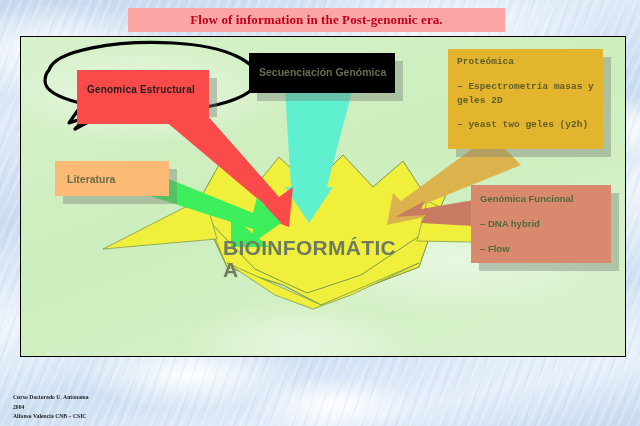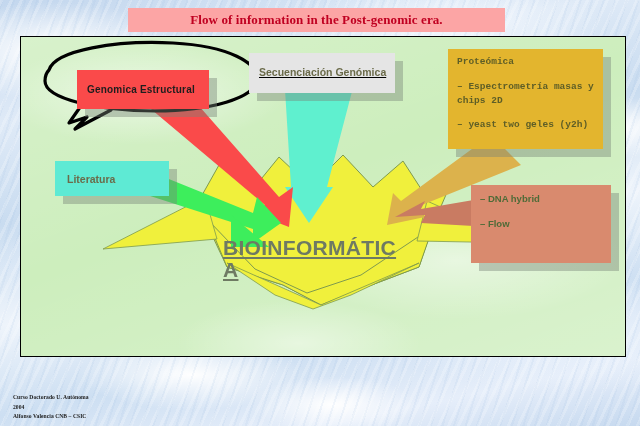--- a/index.html
+++ b/index.html
@@ -43,46 +43,46 @@
       linear-gradient(160deg, rgba(255,255,255,.22) 0%, rgba(205,238,189,0) 45%, rgba(255,255,255,.25) 100%);
     pointer-events:none;}
 
   .svgfull{position:absolute;left:0;top:0;width:604px;height:319px;}
 
   
   .box{position:absolute;box-sizing:border-box;}
   .shadow{position:absolute;background:rgba(120,130,118,.42);}
   .boxtext{font-weight:bold;line-height:1.45;}
 
-  #box-seq{left:228px;top:16px;width:146px;height:40px;background:#e5e5e5;text-decoration:underline;}
+  #box-seq{left:228px;top:16px;width:146px;height:40px;background:#000000;}
   #box-seq .boxtext{color:#6b6b4a;font-size:10.5px;padding:12px 0 0 10px;}
   #sh-seq{left:236px;top:24px;width:146px;height:40px;}
 
-  #box-estr{left:56px;top:33px;width:132px;height:39px;background:#fa4a4a;}
+  #box-estr{left:56px;top:33px;width:132px;height:54px;background:#fa4a4a;}
   #box-estr .boxtext{color:#1e1e1e;font-size:10px;padding:13px 0 0 10px;letter-spacing:.2px;}
   #sh-estr{left:64px;top:41px;width:132px;height:39px;}
 
-  #box-lit{left:34px;top:124px;width:114px;height:35px;background:#5eead4;}
+  #box-lit{left:34px;top:124px;width:114px;height:35px;background:#fdba74;}
   #box-lit .boxtext{color:#6b6b4a;font-size:10.5px;padding:11px 0 0 12px;}
   #sh-lit{left:42px;top:132px;width:114px;height:35px;}
 
   #box-prot{left:427px;top:12px;width:155px;height:100px;background:#e3b52e;}
   #box-prot .boxtext{color:#5e5e27;font-size:9.5px;padding:6px 9px 0 9px;font-family:Liberation Mono, monospace;}
   #box-prot .boxtext p{margin:0 0 11px 0;}
   #sh-prot{left:435px;top:20px;width:155px;height:100px;}
 
   #box-func{left:450px;top:148px;width:140px;height:78px;background:#d98a6e;}
   #box-func .boxtext{color:#4f6b38;font-size:9.5px;padding:7px 9px 0 9px;}
   #box-func .boxtext p{margin:0 0 11px 0;}
   #sh-func{left:458px;top:156px;width:140px;height:78px;}
 
   
   #bioinf{position:absolute;left:202px;top:200px;width:180px;
     font-size:21px;font-weight:bold;color:#6e7a63;line-height:1.05;
-    letter-spacing:.3px;word-break:break-all;text-decoration:underline;}
+    letter-spacing:.3px;word-break:break-all;}
 
   
   #footer{position:absolute;left:13px;top:393px;
     font-family:"Liberation Serif",serif;font-weight:bold;font-size:5.6px;
     color:#1a1a1a;line-height:1.72;letter-spacing:.05px;}
   #footer div{white-space:nowrap;}
 </style>
 </head>
 <body>
 
@@ -134,27 +134,28 @@
     <div class="boxtext">Genomica Estructural</div>
   </div>
 
   <div class="box" id="box-lit">
     <div class="boxtext">Literatura</div>
   </div>
 
   <div class="box" id="box-prot">
     <div class="boxtext">
       <p>Proteómica</p>
-      <p>– Espectrometría masas y chips 2D</p>
+      <p>– Espectrometría masas y geles 2D</p>
       <p>– yeast two geles (y2h)</p>
     </div>
   </div>
 
   <div class="box" id="box-func">
     <div class="boxtext">
+      <p>Genómica Funcional</p>
       <p>– DNA hybrid</p>
       <p>– Flow</p>
     </div>
   </div>
 
   <div id="bioinf">BIOINFORMÁTICA</div>
 </div>
 
 <div id="footer">
   <div>Curso Doctorado U. Autónoma</div>

